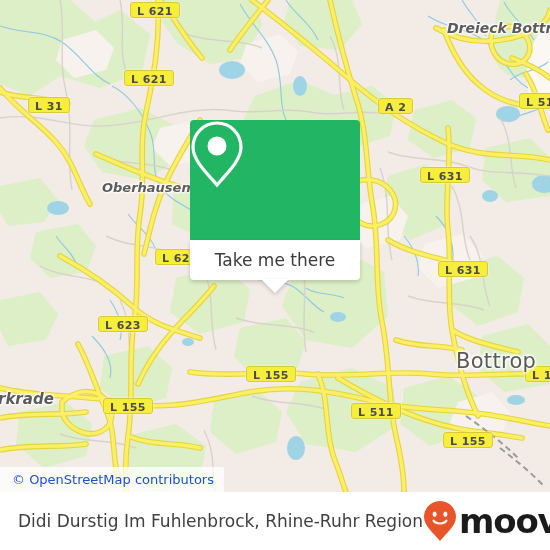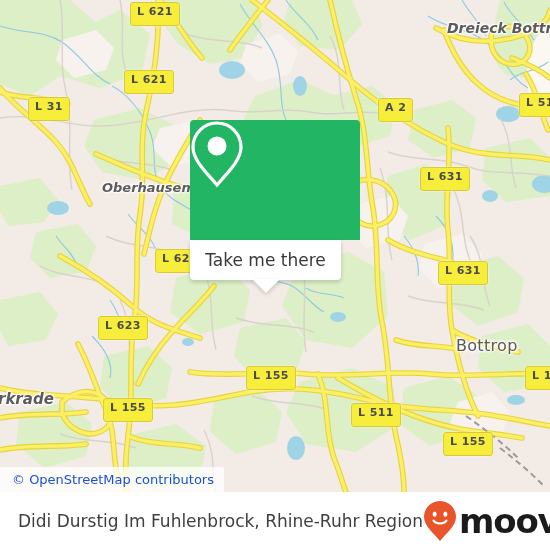--- a/index.html
+++ b/index.html
@@ -16,33 +16,33 @@
   .place-label{position:absolute;font-family:"DejaVu Sans",sans-serif;font-style:italic;
      font-weight:700;color:#5b5b5b;white-space:nowrap;
      text-shadow:0 0 3px #fff,0 0 3px #fff,0 0 2px #fff,1px 1px 2px #fff,-1px -1px 2px #fff;}
   .city-label{position:absolute;font-family:"DejaVu Sans",sans-serif;font-weight:400;
      color:#5a5a5a;white-space:nowrap;letter-spacing:.3px;
      text-shadow:0 0 4px #fff,0 0 4px #fff,0 0 3px #fff,1px 1px 2px #fff,-1px -1px 2px #fff;}
 
   
   .shield{position:absolute;background:#f7ee3c;border:1.5px solid #d9c93a;border-radius:3px;
      color:#4a4a4a;font-family:"DejaVu Sans",sans-serif;font-weight:700;font-size:11px;
-     line-height:1;padding:3px 6px 8px;white-space:nowrap;letter-spacing:.4px;
+     line-height:1;padding:3px 6px 0;white-space:nowrap;letter-spacing:.4px;
      box-shadow:0 0 2px rgba(255,255,255,.9);}
 
   
   #attribution{position:absolute;left:0;bottom:0;background:rgba(255,255,255,.78);
      padding:5px 10px 5px 12px;font-family:"DejaVu Sans",sans-serif;font-size:13px;color:#1d4ed8;
      border-top-right-radius:2px;}
 
   
   #popup{position:absolute;left:190px;top:120px;width:170px;}
   #popup-body{width:170px;height:120px;background:#22b563;border-radius:4px 4px 0 0;
      display:flex;align-items:center;justify-content:center;}
-  #popup-footer{position:relative;width:151px;height:40px;background:#fff;
+  #popup-footer{position:relative;width:170px;height:40px;background:#fff;
      border-radius:0 0 4px 4px;display:flex;align-items:center;justify-content:center;
      box-shadow:0 2px 4px rgba(0,0,0,.18);}
   #popup-footer-label{font-family:"DejaVu Sans",sans-serif;font-size:17px;color:#3a3a3a;}
   #popup-arrow{position:absolute;left:50%;bottom:-13px;transform:translateX(-50%);
      width:0;height:0;border-left:14px solid transparent;border-right:14px solid transparent;
      border-top:14px solid #fff;
      filter:drop-shadow(0 2px 2px rgba(0,0,0,.16));}
 
   
   #footer{position:absolute;left:0;bottom:0;width:464px;height:58px;background:#fff;
@@ -278,21 +278,21 @@
       <div class="shield" style="left:525px;top:366px;">L 155</div>
       <div class="shield" style="left:103px;top:398px;">L 155</div>
       <div class="shield" style="left:351px;top:403px;">L 511</div>
       <div class="shield" style="left:443px;top:432px;">L 155</div>
     </div>
 
     <div class="place-label" style="left:447px;top:20px;font-size:14px;">Dreieck Bottrop</div>
     <div class="place-label" style="left:102px;top:180px;font-size:13px;">Oberhausen-Kör</div>
     <div class="place-label" style="left:-2px;top:390px;font-size:15px;">rkrade</div>
 
-    <div class="city-label" style="left:456px;top:336px;font-size:16px;">Bottrop</div>
+    <div class="city-label" style="left:456px;top:349px;font-size:21px;">Bottrop</div>
 
     <div id="attribution">© OpenStreetMap contributors</div>
 
     <div id="popup">
       <div id="popup-body">
         <svg width="54" height="68" viewBox="0 0 54 68">
           <path d="M27,3 C13.7,3 3,13.7 3,27 C3,41 18,54 27,65 C36,54 51,41 51,27 C51,13.7 40.3,3 27,3 Z" fill="none" stroke="#ffffff" stroke-width="3.2"></path>
           <circle cx="27" cy="26" r="9.5" fill="#ffffff"></circle>
         </svg>
       </div>

